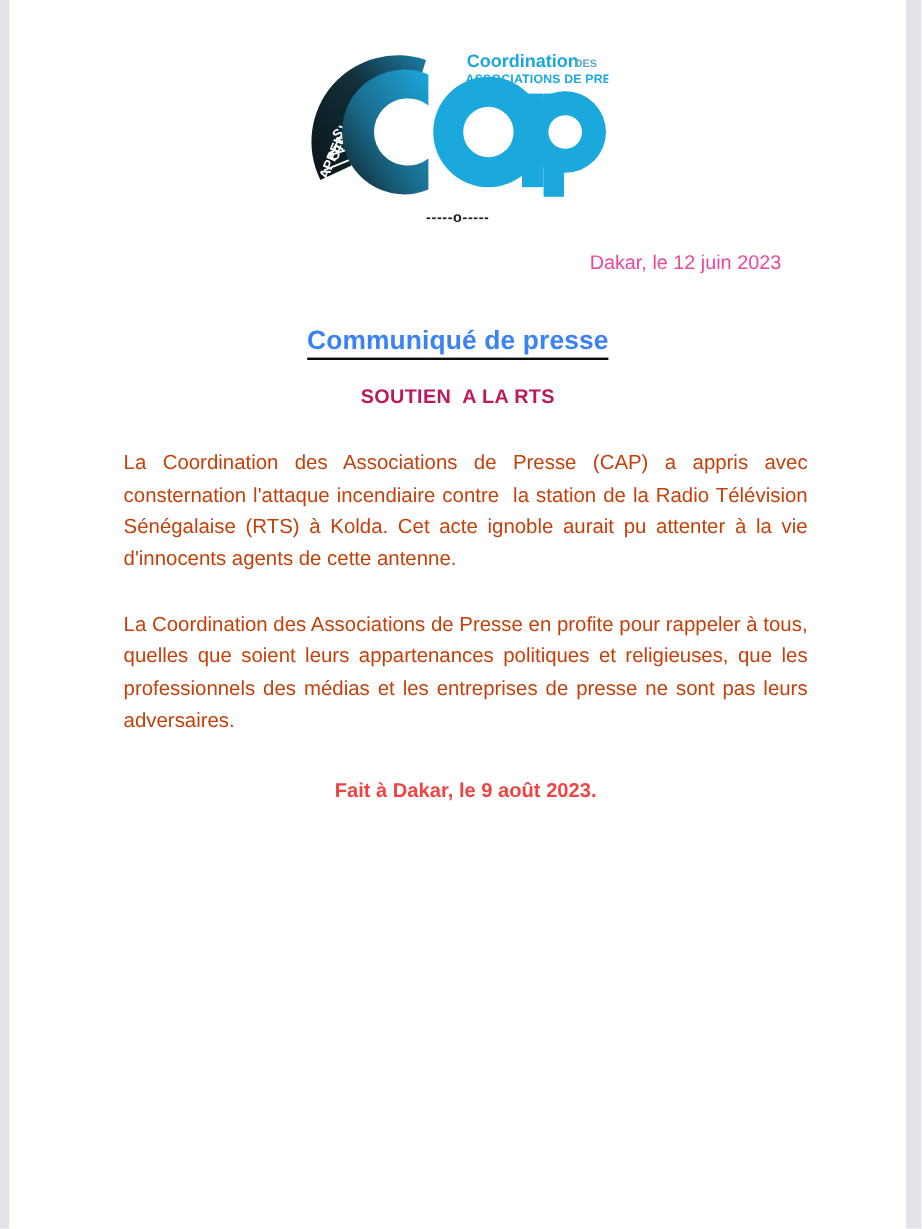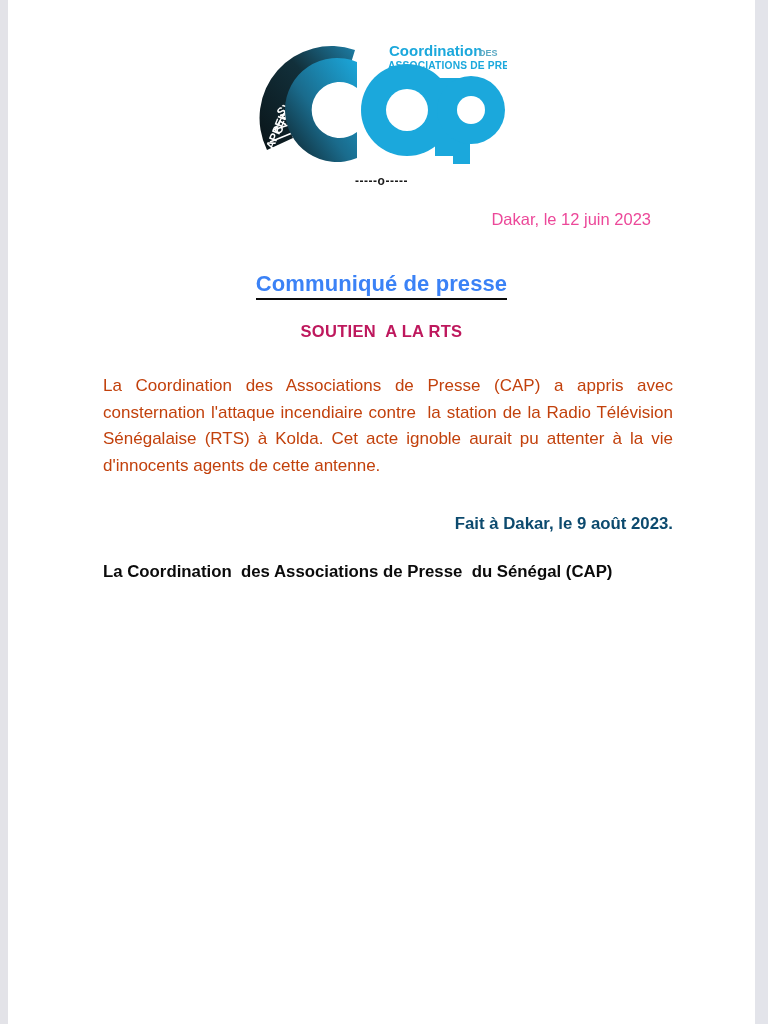--- a/index.html
+++ b/index.html
@@ -103,24 +103,24 @@
     line-height: 1.57;
     color: #c2410c;
     text-align: justify;
     text-justify: inter-word;
     white-space: pre-wrap;
   }
   .para:first-child { margin-top: 32px; }
 
   .closing-center {
     margin-top: 34px;
-    text-align: right;
+    text-align: center;
     font-size: 16.8px;
     font-weight: bold;
-    color: #0c4a6e;
+    color: #ef4444;
   }
   .closing-left {
     margin-top: 28px;
     text-align: left;
     font-size: 16.8px;
     font-weight: bold;
     color: #0b0b0b;
     white-space: pre;
   }
 
@@ -203,20 +203,20 @@
 
     <div class="date-line">Dakar, le 12 juin 2023</div>
 
     <div class="doc-title">
       <span>Communiqué de presse</span>
     </div>
     <div class="doc-subtitle">SOUTIEN  A LA RTS</div>
 
     <div class="body-text">
       <p class="para">La Coordination des Associations de Presse (CAP) a appris avec consternation l'attaque incendiaire contre  la station de la Radio Télévision Sénégalaise (RTS) à Kolda. Cet acte ignoble aurait pu attenter à la vie d'innocents agents de cette antenne.</p>
+      <p class="para">La Coordination des Associations de Presse en profite pour rappeler à tous, quelles que soient leurs appartenances politiques et religieuses, que les professionnels des médias et les entreprises de presse ne sont pas leurs adversaires.</p>
 
       <div class="closing-center">Fait à Dakar, le 9 août 2023.</div>
-      <div class="closing-left">La Coordination  des Associations de Presse  du Sénégal (CAP)</div>
     </div>
 
     <div class="tail-space"></div>
   </div>
 </div>
 
 </body></html>

